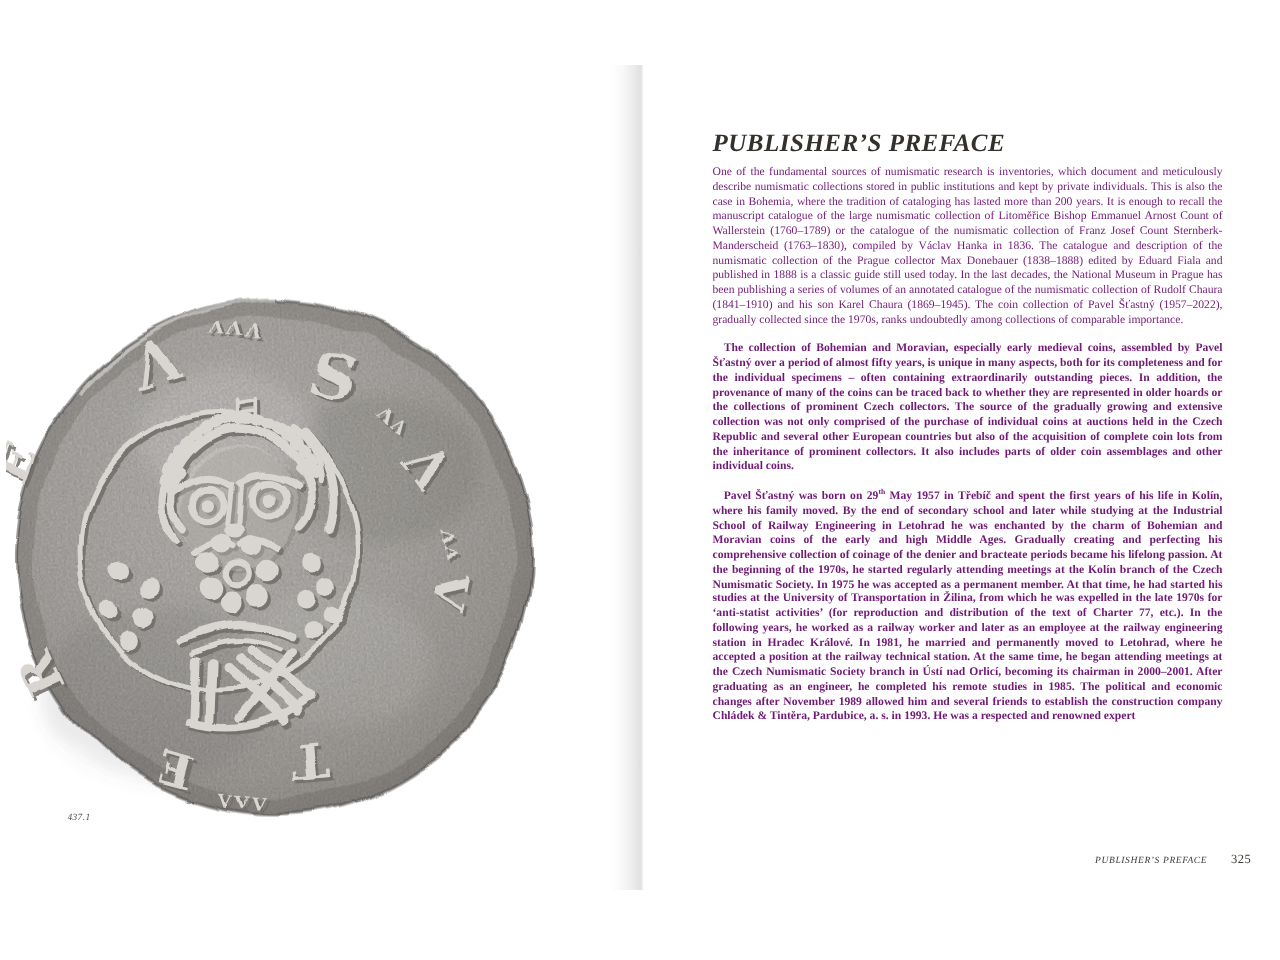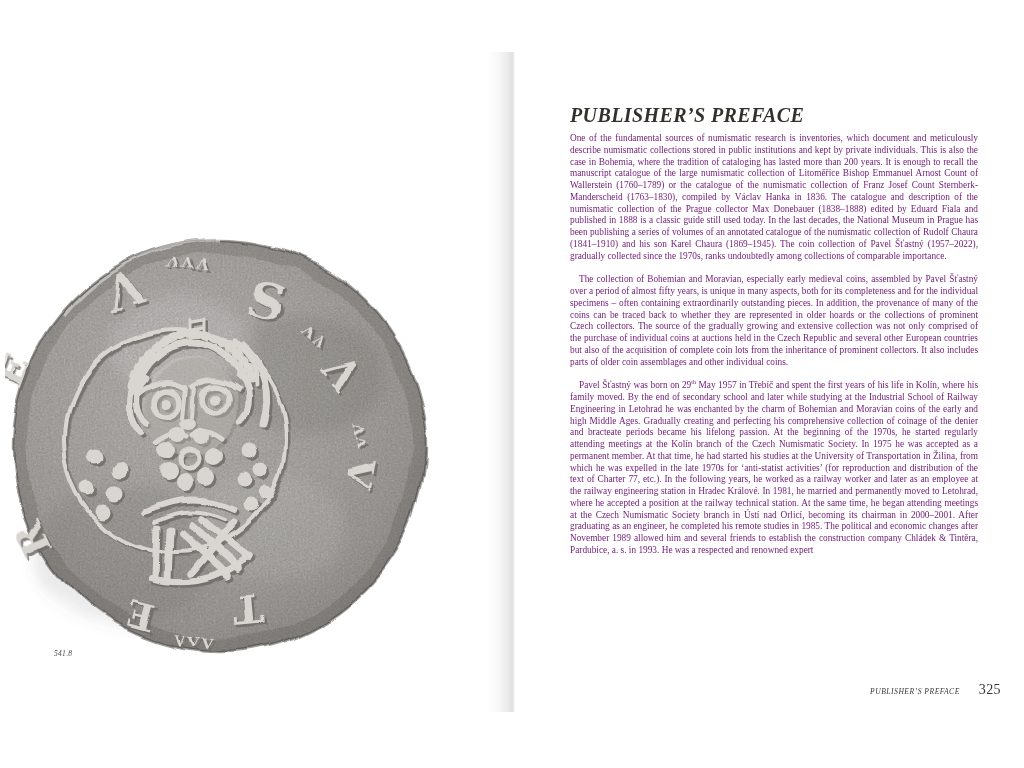--- a/index.html
+++ b/index.html
@@ -20,27 +20,27 @@
   .coin-wrap{position:absolute;left:5px;top:226px;width:430px;height:440px;}
   .fig-caption{position:absolute;left:54px;top:649px;font-style:italic;font-size:7.5px;
     color:#4d4a46;letter-spacing:0.3px;}
 
   
   .column{position:absolute;left:570px;top:0;width:408px;height:768px;}
   .heading{position:absolute;left:0;top:104px;width:408px;font-style:italic;font-weight:600;
     font-size:20px;letter-spacing:0.4px;color:#34312d;white-space:nowrap;}
   .bodytext{position:absolute;left:0;top:133px;width:408px;color:#701a75;}
   .bodytext p{margin:0;font-size:9.3px;line-height:11.75px;text-align:justify;}
-  .bodytext p + p{margin-top:12px;}
+  .bodytext p + p{margin-top:12px;font-weight:bold;}
   .bodytext p.indent{text-indent:9px;}
   .sup{font-size:6px;vertical-align:super;line-height:0;}
   .footer{position:absolute;left:570px;top:682px;width:431px;display:flex;
     justify-content:flex-end;align-items:baseline;gap:19px;color:#3a3733;}
   .running-title{font-style:italic;font-size:7.6px;letter-spacing:0.5px;}
-  .page-number{font-size:14px;letter-spacing:0.4px;}
+  .page-number{font-size:10px;letter-spacing:0.4px;}
 
   .coin-svg text{font-family:"DejaVu Serif", serif;font-weight:bold;}
 </style>
 </head>
 <body>
 
 <div class="canvas">
 
   <div class="coin-wrap">
     <svg class="coin-svg" width="430" height="440" viewBox="0 0 430 440" xmlns="http://www.w3.org/2000/svg">
@@ -166,21 +166,21 @@
         <circle cx="215" cy="220" r="199" fill="none" stroke="rgba(80,77,74,0.22)" stroke-width="13"></circle>
         <circle cx="215" cy="220" r="206" fill="none" stroke="rgba(62,60,58,0.5)" stroke-width="2.5"></circle>
         <path d="M 60,90 A 206,206 0 0 1 215,14" fill="none" stroke="rgba(250,250,248,0.45)" stroke-width="3"></path>
 
         <use href="#dev" x="2.5" y="2.5" style="color:#6f6c68" opacity="0.85"></use>
         <use href="#dev" style="color:#d9d6d2"></use>
       </g>
     </svg>
   </div>
 
-  <div class="fig-caption">541.8</div>
+  <div class="fig-caption">437.1</div>
 
   <div class="gutter"></div>
 
   <div class="column">
     <div class="heading">PUBLISHER’S PREFACE</div>
 
     <div class="bodytext">
       <p>One of the fundamental sources of numismatic research is inventories, which document and meticulously describe numismatic collections stored in public institutions and kept by private individuals. This is also the case in Bohemia, where the tradition of cataloging has lasted more than 200 years. It is enough to recall the manuscript catalogue of the large numismatic collection of Litoměřice Bishop Emmanuel Arnost Count of Wallerstein (1760–1789) or the catalogue of the numismatic collection of Franz Josef Count Sternberk-Manderscheid (1763–1830), compiled by Václav Hanka in 1836. The catalogue and description of the numismatic collection of the Prague collector Max Donebauer (1838–1888) edited by Eduard Fiala and published in 1888 is a classic guide still used today. In the last decades, the National Museum in Prague has been publishing a series of volumes of an annotated catalogue of the numismatic collection of Rudolf Chaura (1841–1910) and his son Karel Chaura (1869–1945). The coin collection of Pavel Šťastný (1957–2022), gradually collected since the 1970s, ranks undoubtedly among collections of comparable importance.</p>
       <p class="indent">The collection of Bohemian and Moravian, especially early medieval coins, assembled by Pavel Šťastný over a period of almost fifty years, is unique in many aspects, both for its completeness and for the individual specimens – often containing extraordinarily outstanding pieces. In addition, the provenance of many of the coins can be traced back to whether they are represented in older hoards or the collections of prominent Czech collectors. The source of the gradually growing and extensive collection was not only comprised of the purchase of individual coins at auctions held in the Czech Republic and several other European countries but also of the acquisition of complete coin lots from the inheritance of prominent collectors. It also includes parts of older coin assemblages and other individual coins.</p>
       <p class="indent"><span>Pavel Šťastný was born on 29</span><span class="sup">th</span><span> May 1957 in Třebíč and spent the first years of his life in Kolín, where his family moved. By the end of secondary school and later while studying at the Industrial School of Railway Engineering in Letohrad he was enchanted by the charm of Bohemian and Moravian coins of the early and high Middle Ages. Gradually creating and perfecting his comprehensive collection of coinage of the denier and bracteate periods became his lifelong passion. At the beginning of the 1970s, he started regularly attending meetings at the Kolín branch of the Czech Numismatic Society. In 1975 he was accepted as a permanent member. At that time, he had started his studies at the University of Transportation in Žilina, from which he was expelled in the late 1970s for ‘anti-statist activities’ (for reproduction and distribution of the text of Charter 77, etc.). In the following years, he worked as a railway worker and later as an employee at the railway engineering station in Hradec Králové. In 1981, he married and permanently moved to Letohrad, where he accepted a position at the railway technical station. At the same time, he began attending meetings at the Czech Numismatic Society branch in Ústí nad Orlicí, becoming its chairman in 2000–2001. After graduating as an engineer, he completed his remote studies in 1985. The political and economic changes after November 1989 allowed him and several friends to establish the construction company Chládek &amp; Tintěra, Pardubice, a. s. in 1993. He was a respected and renowned expert</span></p>

